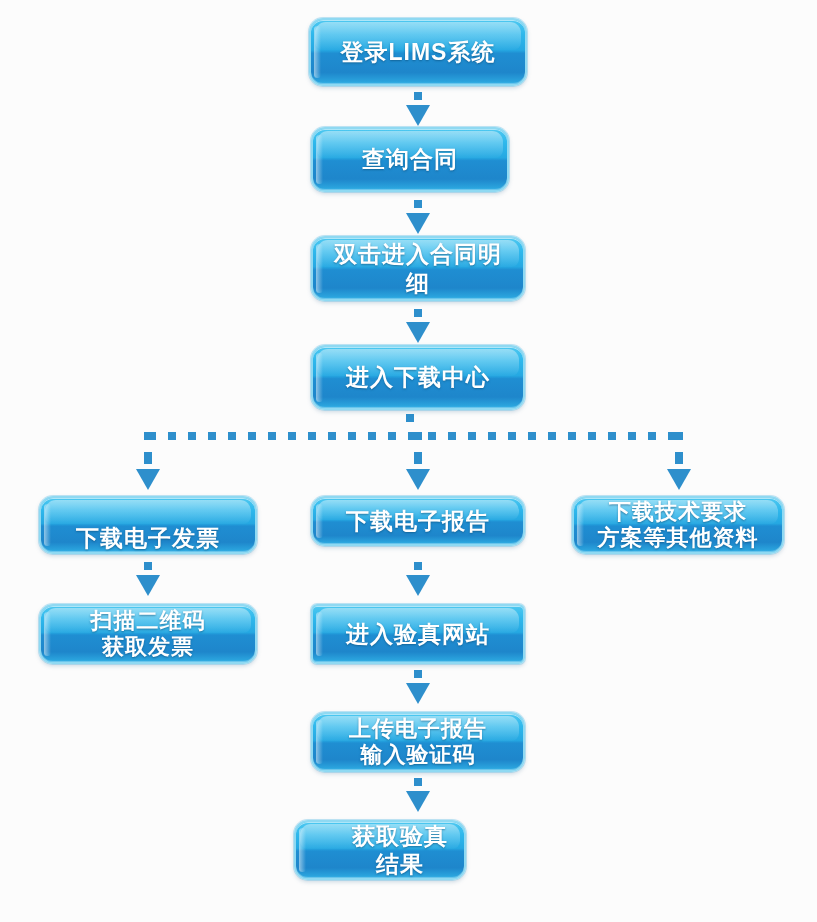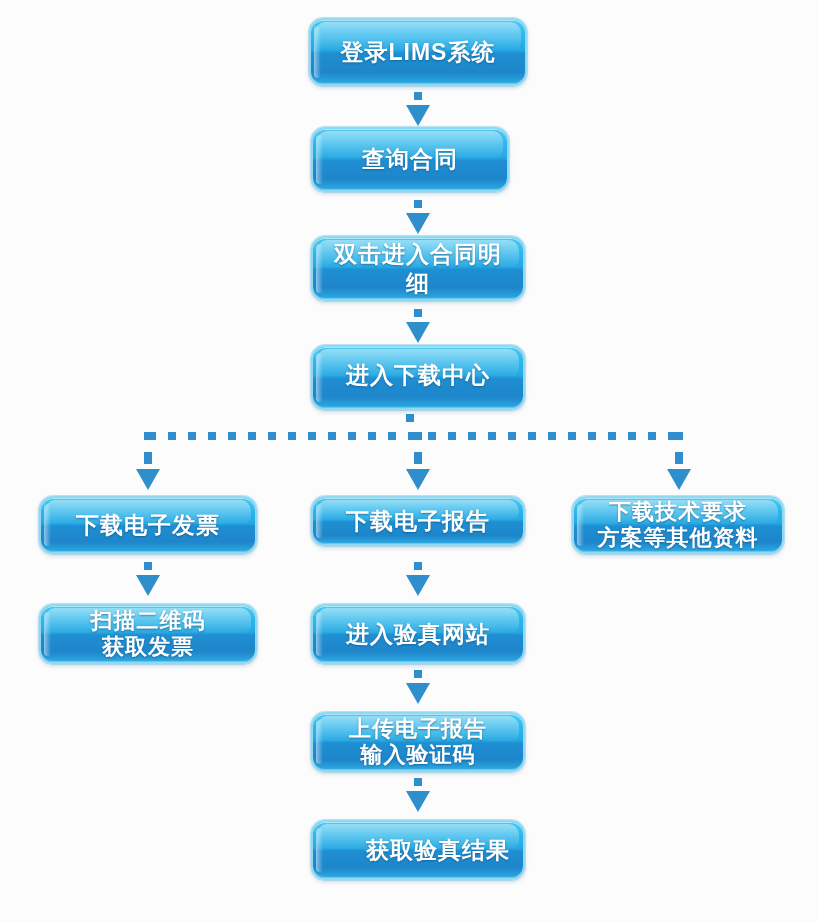--- a/index.html
+++ b/index.html
@@ -177,40 +177,40 @@
     </div>
     <div class="node" style="left: 309px; top: 18px; width: 218px; height: 68px;">
       <div class="node-label">登录LIMS系统</div>
     </div>
     <div class="node" style="left: 311px; top: 127px; width: 198px; height: 65px;">
       <div class="node-label">查询合同</div>
     </div>
     <div class="node" style="left: 311px; top: 236px; width: 214px; height: 65px;">
       <div class="node-label">双击进入合同明细</div>
     </div>
-    <div class="node" style="left: 311px; top: 345px; width: 214px; height: 65px; font-family: Liberation Mono, monospace;">
+    <div class="node" style="left: 311px; top: 345px; width: 214px; height: 65px;">
       <div class="node-label">进入下载中心</div>
     </div>
-    <div class="node" style="left: 39px; top: 496px; width: 218px; height: 58px;">
+    <div class="node" style="left: 39px; top: 496px; width: 218px; height: 58px; align-items: flex-end;">
       <div class="node-label">下载电子发票</div>
     </div>
     <div class="node" style="left: 311px; top: 496px; width: 214px; height: 50px;">
       <div class="node-label">下载电子报告</div>
     </div>
     <div class="node" style="left: 572px; top: 496px; width: 212px; height: 58px;">
       <div class="node-label two-line">下载技术要求
 方案等其他资料</div>
     </div>
     <div class="node" style="left: 39px; top: 604px; width: 218px; height: 60px;">
       <div class="node-label two-line">扫描二维码
 获取发票</div>
     </div>
-    <div class="node" style="left: 311px; top: 604px; width: 214px; height: 60px;">
+    <div class="node" style="left: 311px; top: 604px; width: 214px; height: 60px; border-radius: 6px;">
       <div class="node-label">进入验真网站</div>
     </div>
     <div class="node" style="left: 311px; top: 712px; width: 214px; height: 60px; align-items: center;">
       <div class="node-label two-line">上传电子报告
 输入验证码</div>
     </div>
-    <div class="node" style="left: 311px; top: 820px; width: 214px; height: 60px; padding-left: 40px;">
+    <div class="node" style="left: 294px; top: 820px; width: 172px; height: 60px; padding-left: 40px;">
       <div class="node-label">获取验真结果</div>
     </div>
   </div>
 
 </body></html>

